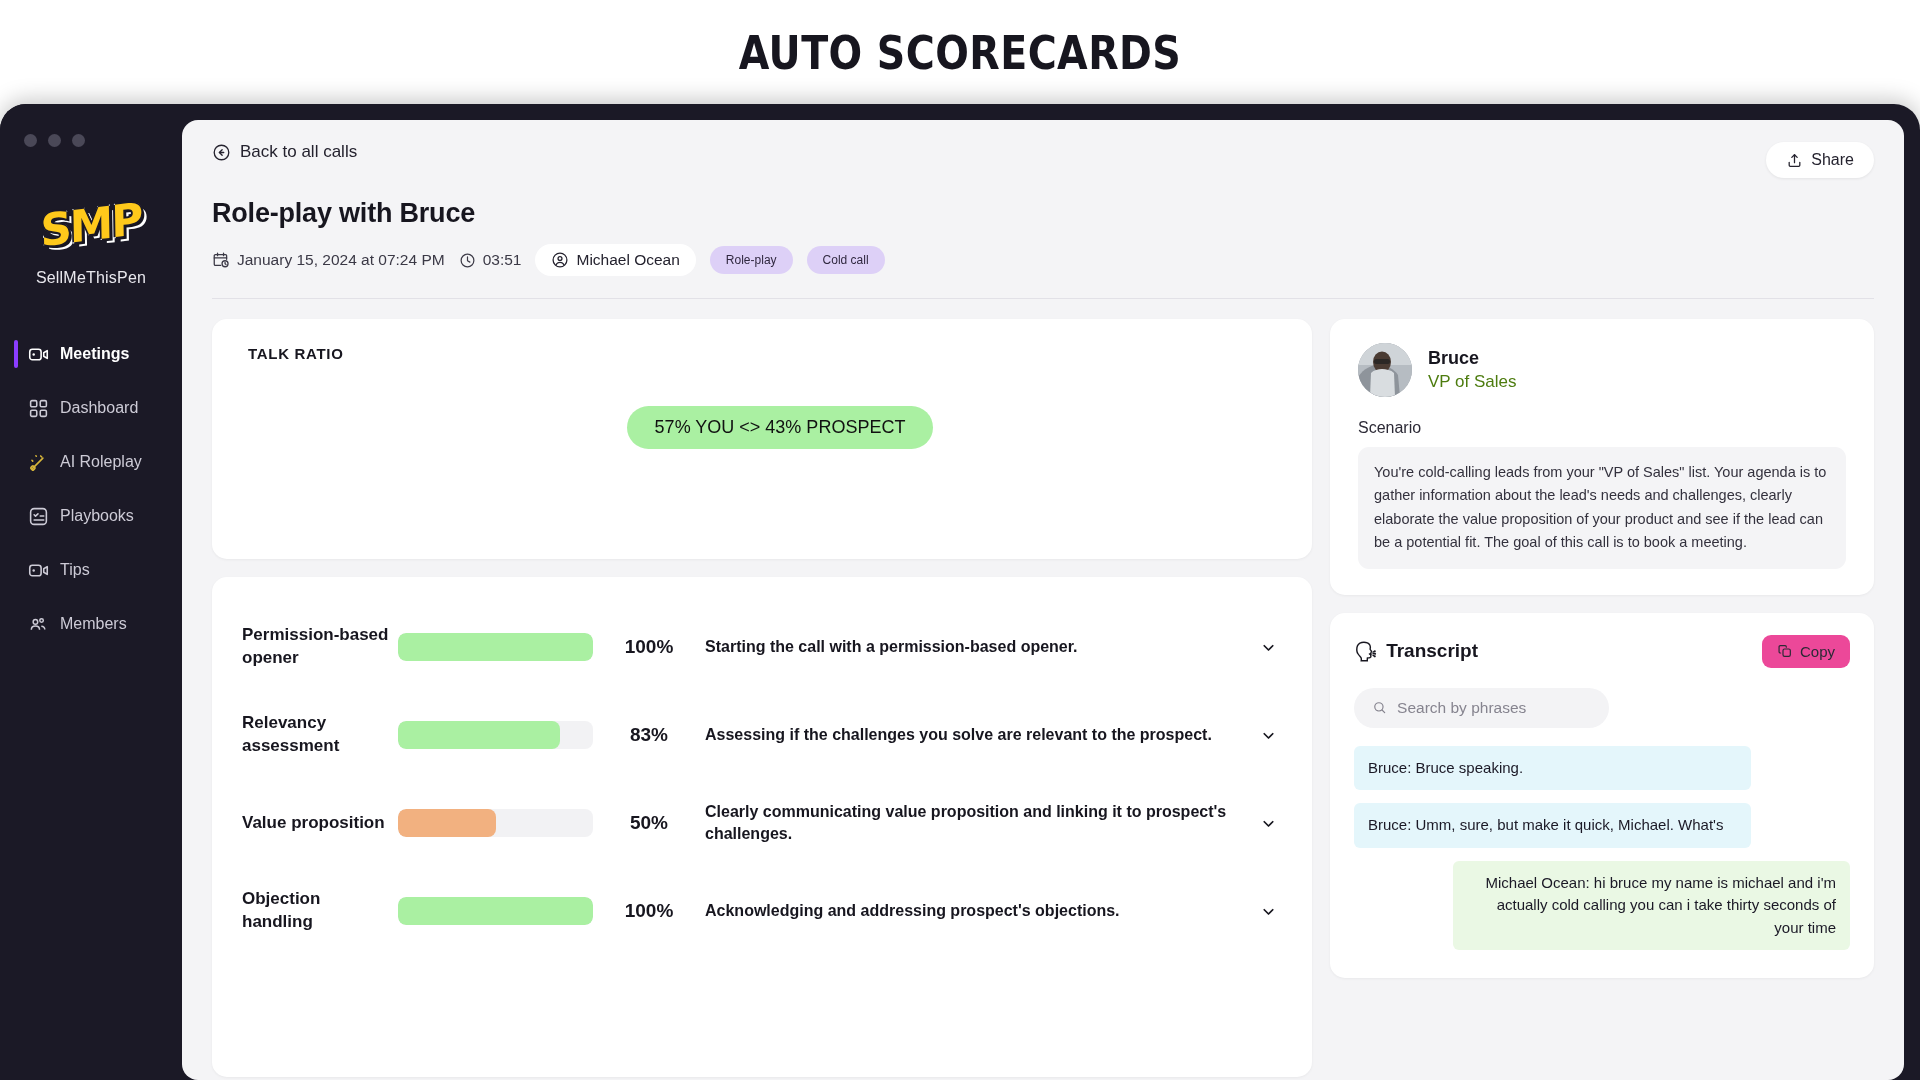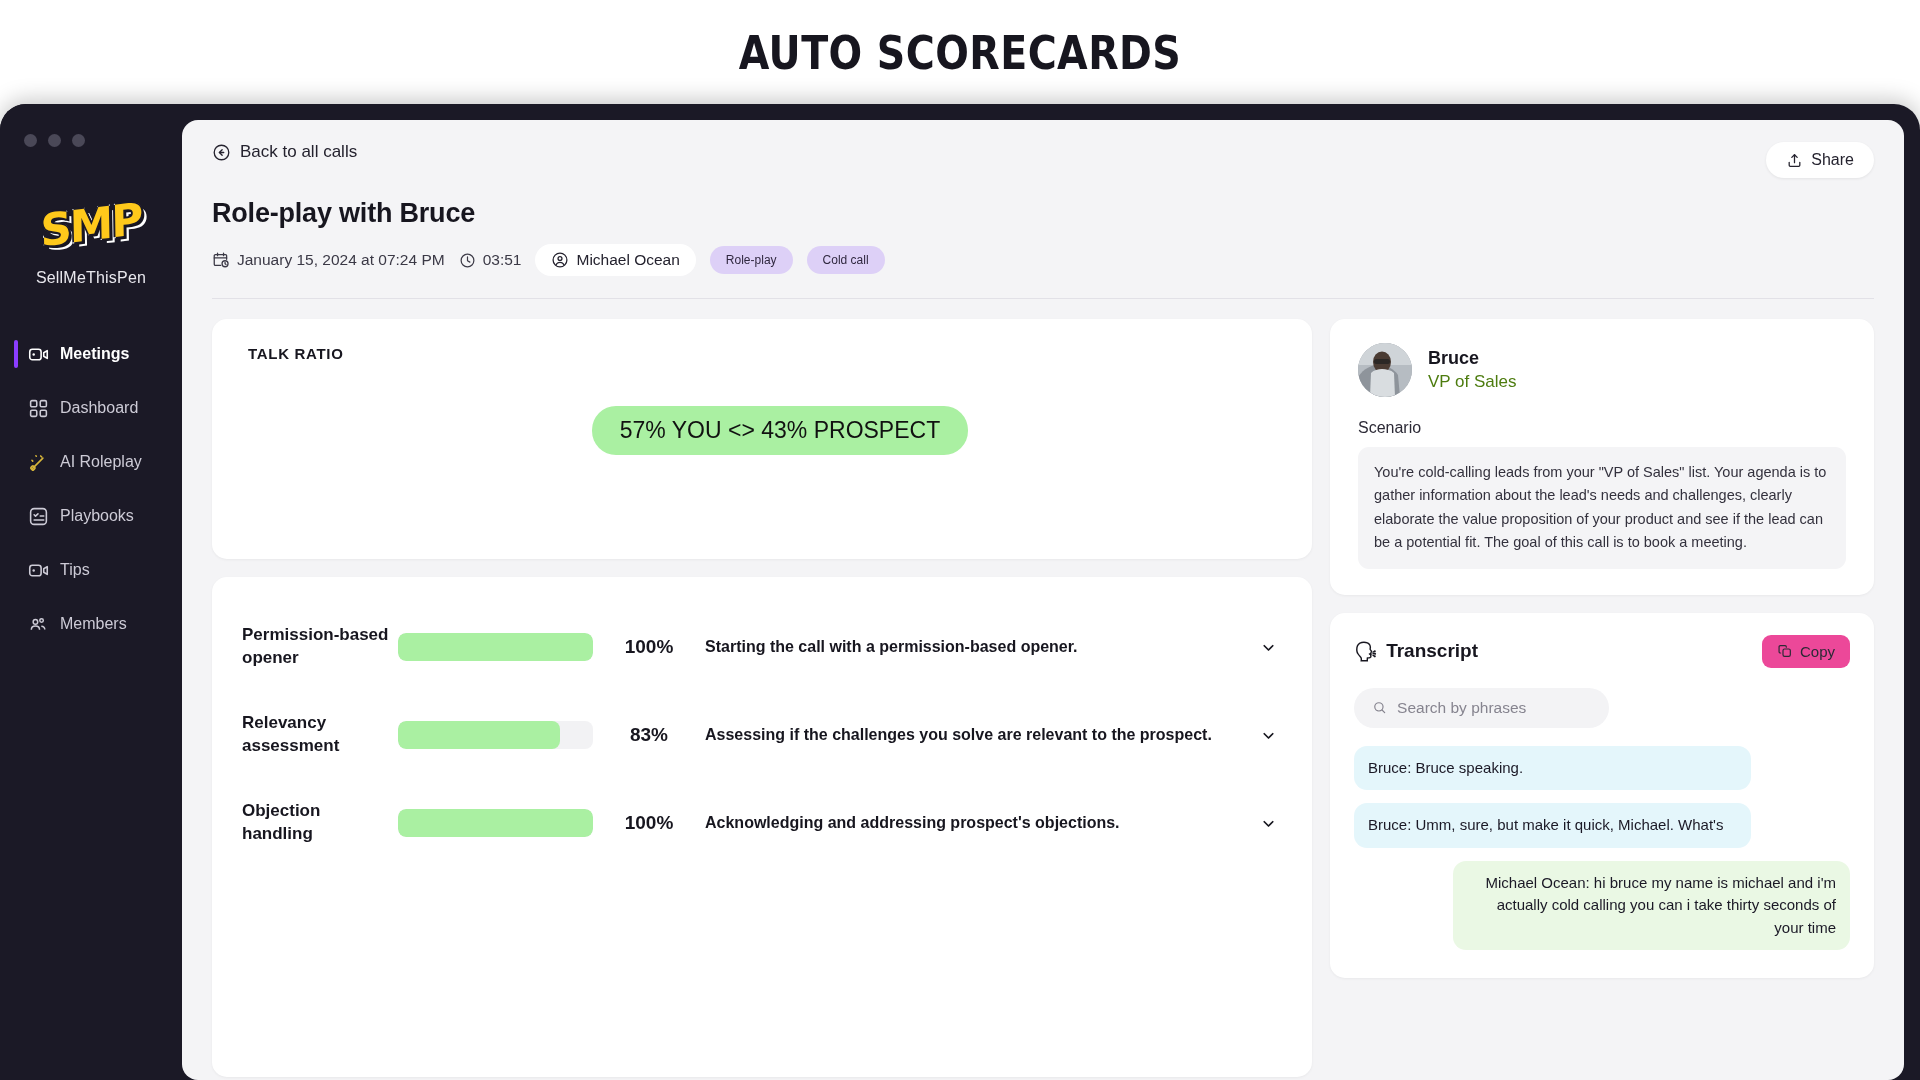--- a/index.html
+++ b/index.html
@@ -128,21 +128,21 @@
   .score-card { flex: 0 0 535px; height: 240px; padding: 26px 0 0 36px; position: relative; }
   .ring-wrap { position: absolute; left: 50%; top: 44px; transform: translateX(-50%); width: 152px; height: 152px; }
   .ring-val {
     position: absolute; inset: 0; display: flex; align-items: center; justify-content: center;
     font-size: 44px; font-weight: 700; color: #0a0a0a; letter-spacing: -1px;
   }
 
   .ratio-card { flex: 1 1 auto; height: 240px; padding: 26px 0 0 36px; text-align: left; }
   .ratio-pill {
     display: inline-block; margin: 44px auto 0; background: #aaf0a2;
-    border-radius: 24px; padding: 11px 28px; font-size: 23px; color: #111;
+    border-radius: 24px; padding: 11px 28px; font-size: 18px; color: #111;
   }
   .ratio-center { text-align: center; }
   .ratio-hint { text-align: center; margin-top: 34px; font-size: 15px; color: #4b4956; }
 
   
   .score-list { margin-top: 18px; background: #fff; border-radius: 15px; padding: 26px 30px 12px 30px; box-shadow: 0 1px 3px rgba(0,0,0,0.05); height: 500px; overflow: hidden; }
   .crit-row { display: flex; align-items: center; gap: 6px; height: 88px; }
   .crit-name { flex: 0 0 150px; font-size: 17px; font-weight: 700; color: #17161f; line-height: 1.35; }
   .bar-track { flex: 0 0 195px; height: 28px; background: #f2f2f4; border-radius: 8px; overflow: hidden; }
   .bar-fill { height: 100%; border-radius: 8px; }
@@ -177,21 +177,21 @@
     height: 40px; display: flex; align-items: center; gap: 10px; padding: 0 18px;
     width: 255px;
   }
   .search-box input {
     border: 0; background: transparent; outline: none;
     font-family: "Liberation Sans", sans-serif; font-size: 15.5px; color: #2c2a36; width: 100%;
   }
   .search-box input::placeholder { color: #86848f; }
 
   .bubbles { margin-top: 18px; }
-  .bubble { border-radius: 13px; padding: 11px 14px; font-size: 15px; line-height: 1.5; margin-bottom: 13px; max-width: 80%; }
+  .bubble { border-radius: 6px; padding: 11px 14px; font-size: 15px; line-height: 1.5; margin-bottom: 13px; max-width: 80%; }
   .bubble.them { background: #e4f6fb; color: #1b1926; }
   .bubble.me { background: #eaf8e4; color: #1b1926; margin-left: auto; text-align: right; }
 </style>
 </head>
 <body>
 
 <div class="page-title">AUTO SCORECARDS</div>
 
 <div class="app-window">
 
@@ -361,20 +361,33 @@
             </div>
             <div class="crit-pct">83%</div>
             <div class="crit-desc">Assessing if the challenges you solve are relevant to the prospect.</div>
             <div class="crit-chev">
               <svg width="17" height="17" viewBox="0 0 24 24" fill="none" stroke="#17161f" stroke-width="2.4" stroke-linecap="round" stroke-linejoin="round">
                   <path d="M6 9.5l6 6 6-6"></path>
                 </svg>
             </div>
           </div>
 
+          <div class="crit-row">
+            <div class="crit-name">Value proposition</div>
+            <div class="bar-track">
+              <div class="bar-fill" id="bar2" style="width: 50%; background: rgb(242, 177, 128);"></div>
+            </div>
+            <div class="crit-pct">50%</div>
+            <div class="crit-desc">Clearly communicating value proposition and linking it to prospect's challenges.</div>
+            <div class="crit-chev">
+              <svg width="17" height="17" viewBox="0 0 24 24" fill="none" stroke="#17161f" stroke-width="2.4" stroke-linecap="round" stroke-linejoin="round">
+                  <path d="M6 9.5l6 6 6-6"></path>
+                </svg>
+            </div>
+          </div>
 
           <div class="crit-row">
             <div class="crit-name">Objection handling</div>
             <div class="bar-track">
               <div class="bar-fill" id="bar3" style="width: 100%; background: rgb(170, 240, 162);"></div>
             </div>
             <div class="crit-pct">100%</div>
             <div class="crit-desc">Acknowledging and addressing prospect's objections.</div>
             <div class="crit-chev">
               <svg width="17" height="17" viewBox="0 0 24 24" fill="none" stroke="#17161f" stroke-width="2.4" stroke-linecap="round" stroke-linejoin="round">

